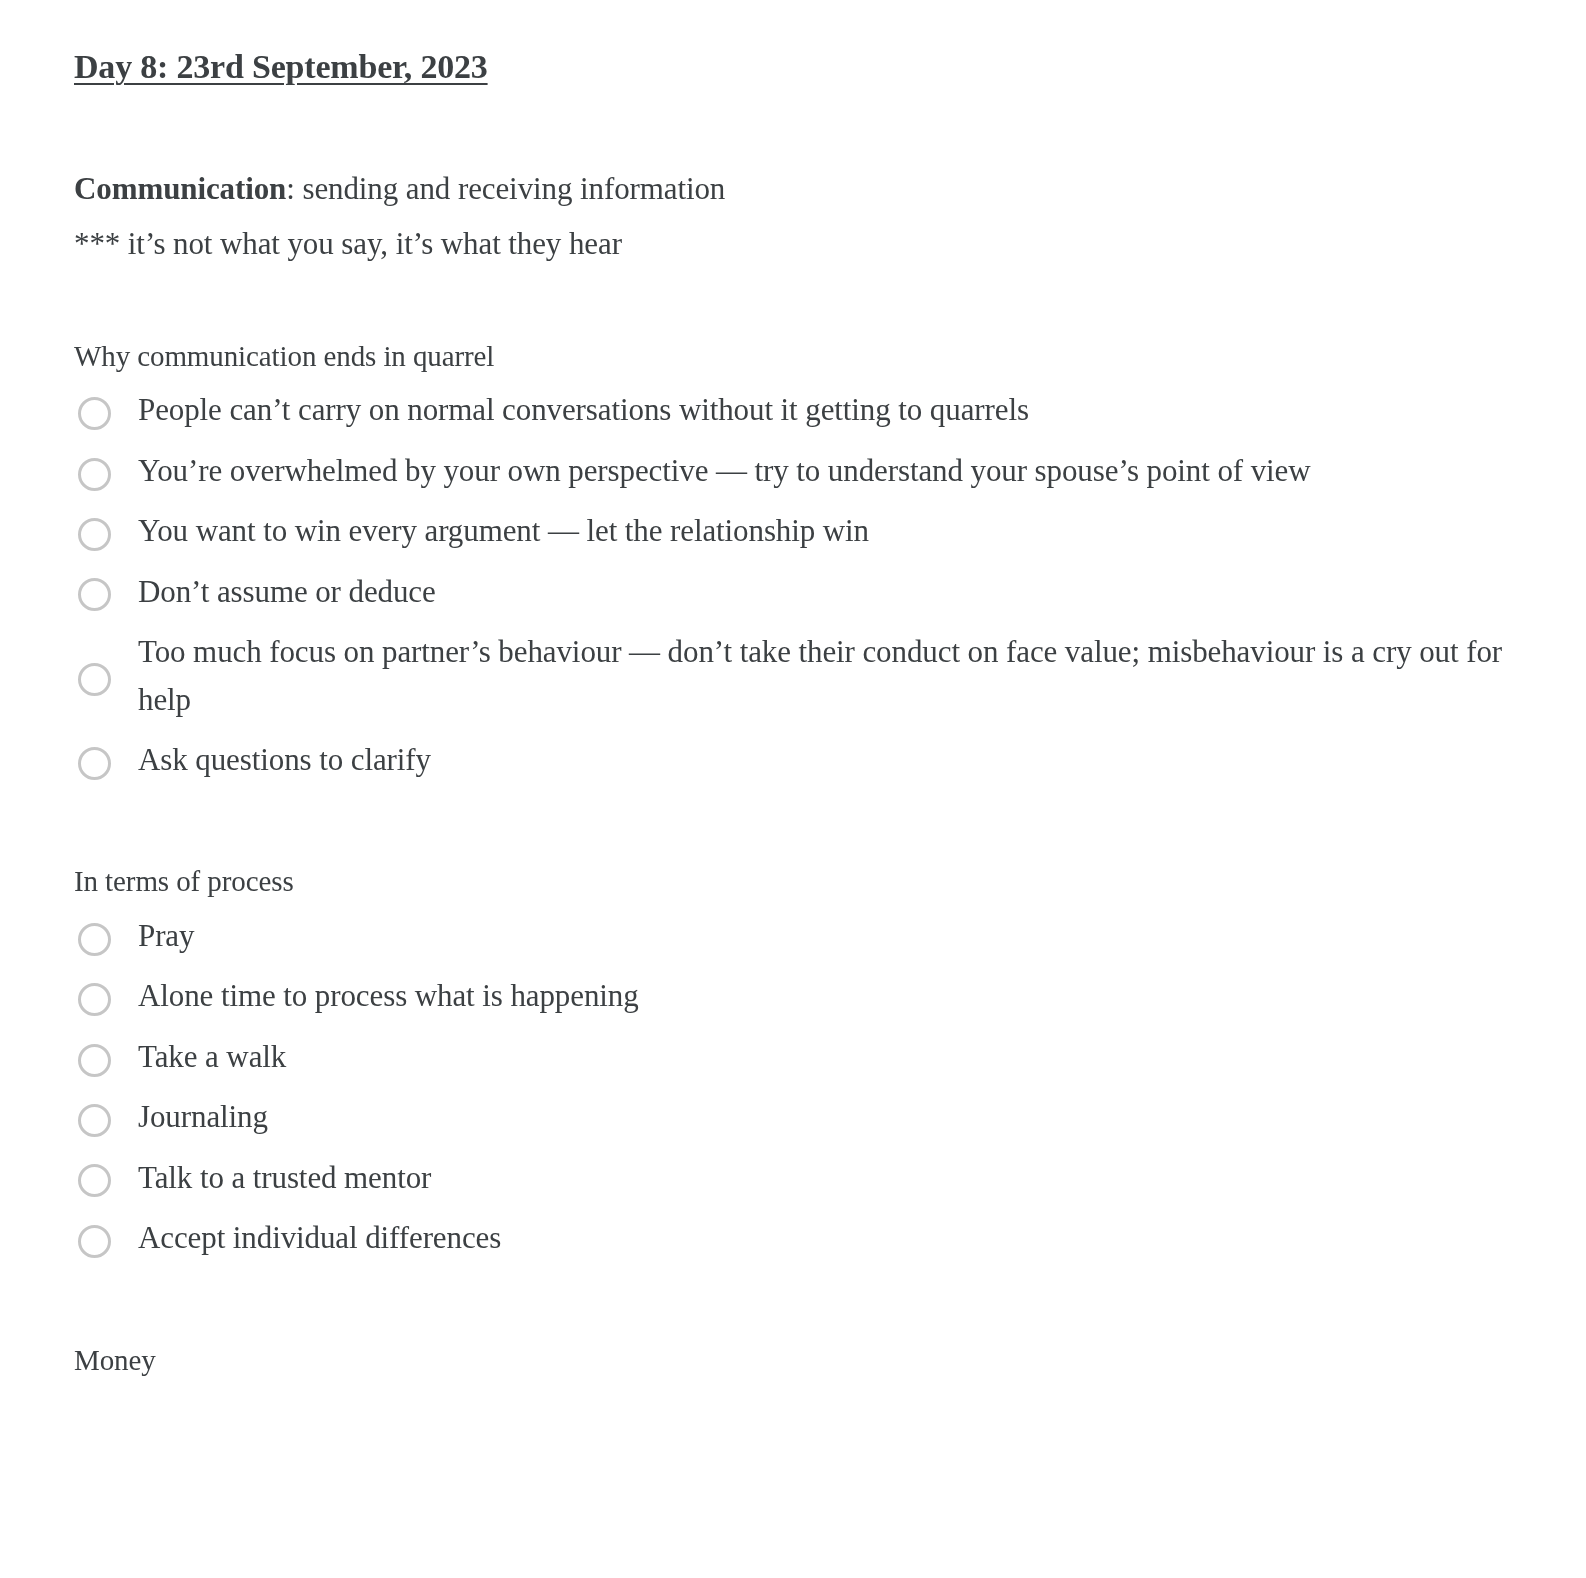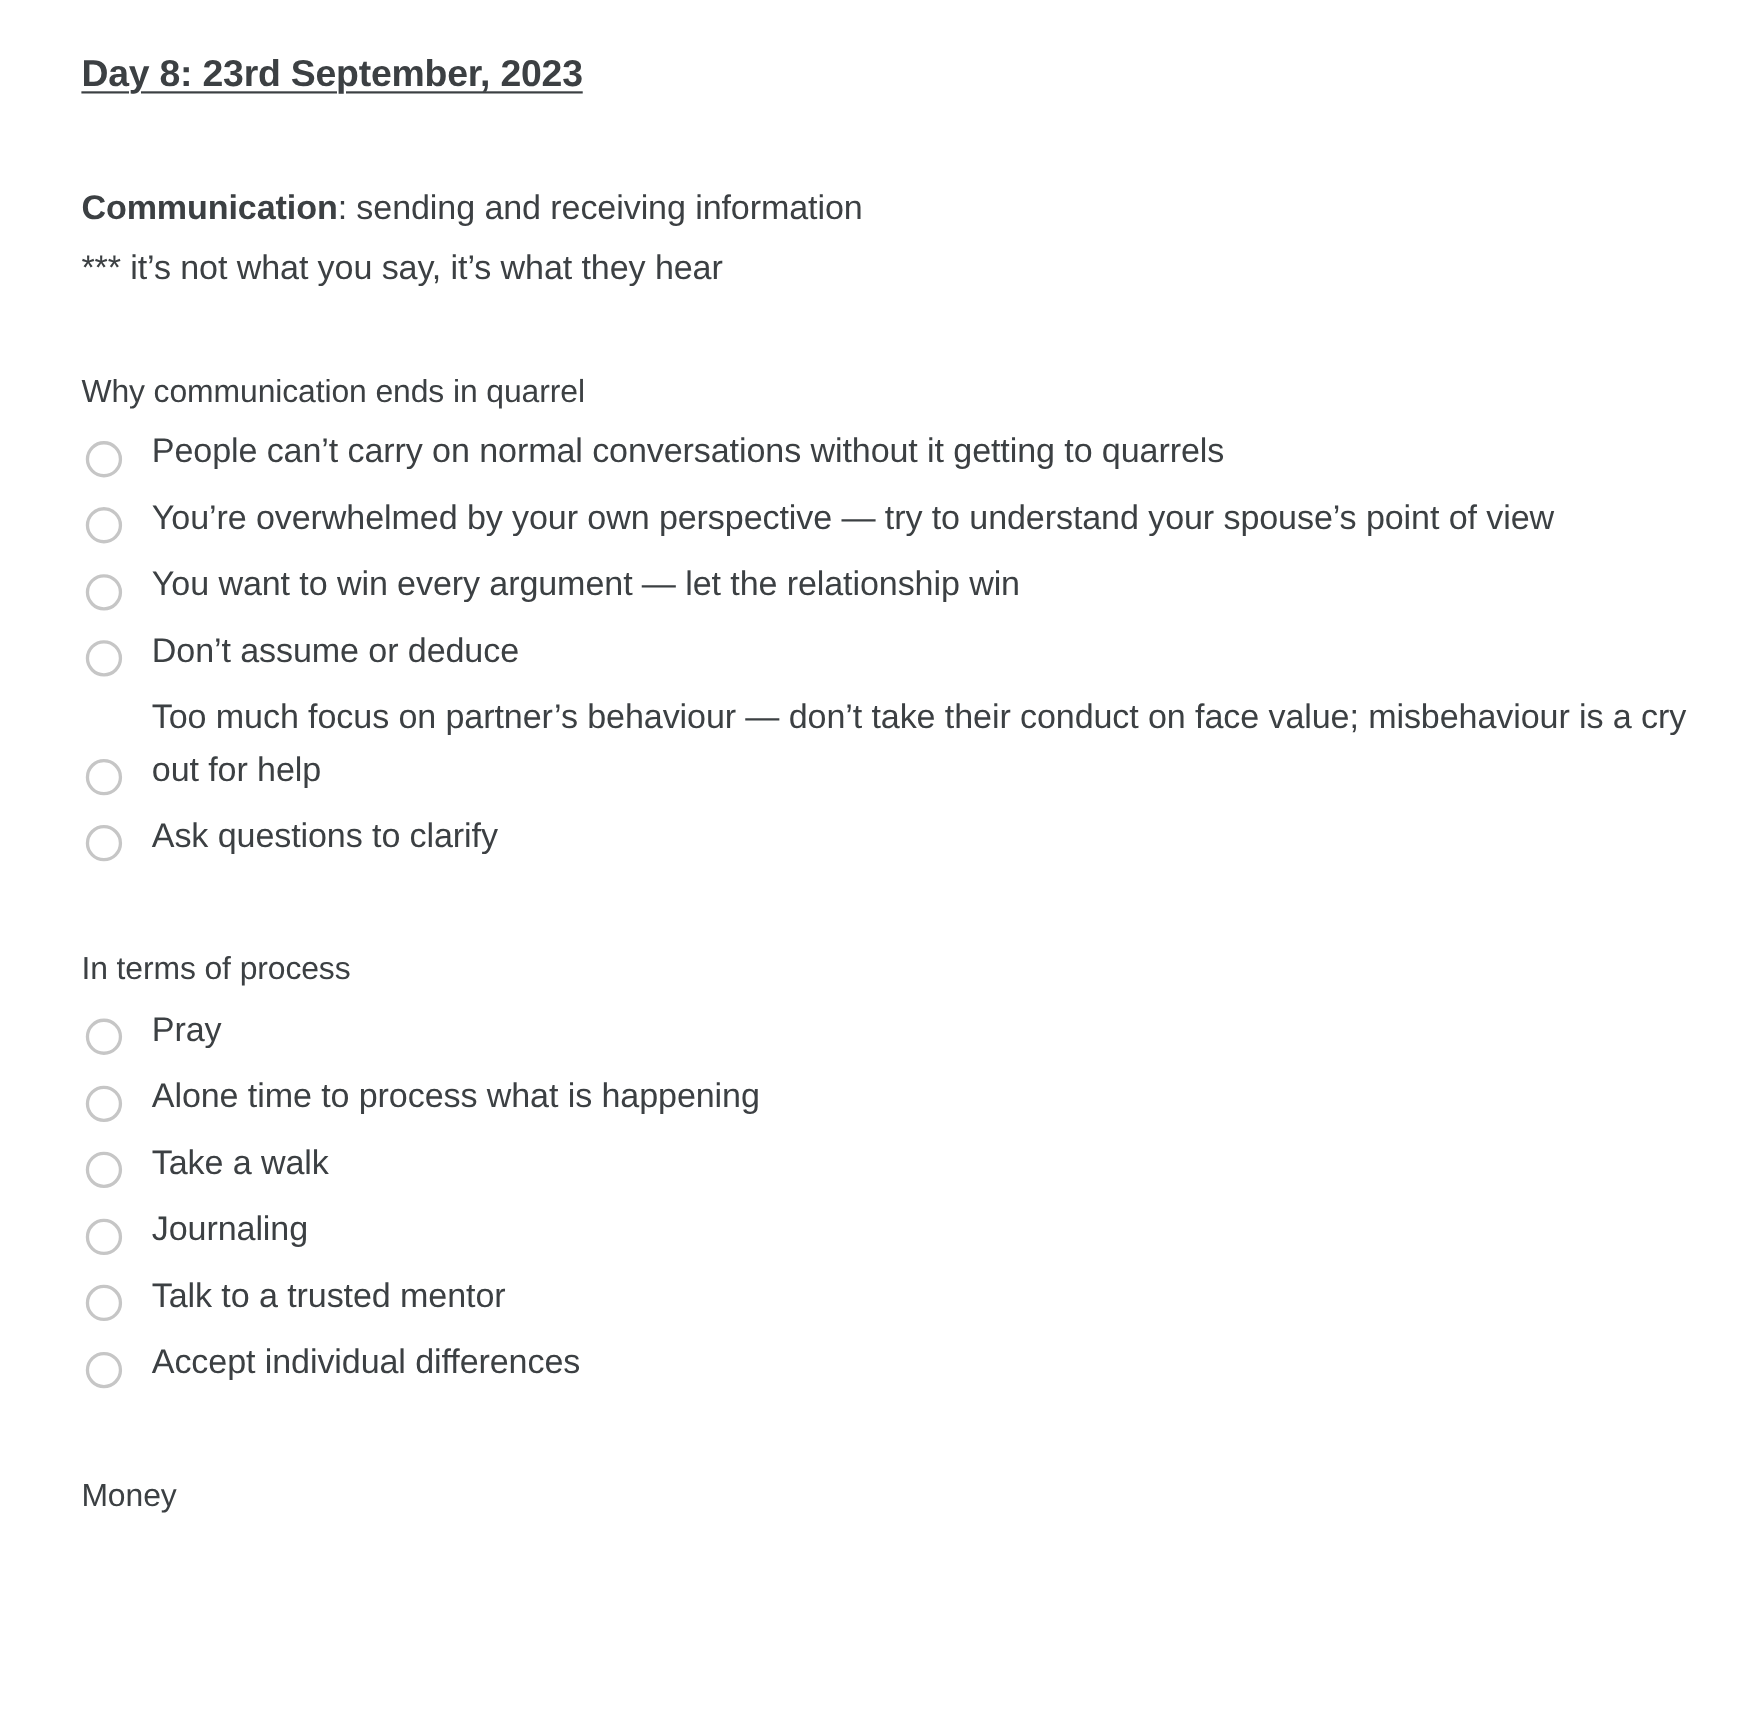--- a/index.html
+++ b/index.html
@@ -12,20 +12,21 @@
     height: 1578px;
     font-family: "Liberation Sans", sans-serif;
     color: #3c4043;
     overflow: hidden;
   }
   .page {
     padding: 46px 40px 0 74px;
     box-sizing: border-box;
     width: 1586px;
     height: 1578px;
+    font-family: Liberation Serif, serif;
   }
 
   .doc-title {
     font-size: 34px;
     font-weight: bold;
     line-height: 1.25;
     text-decoration: underline;
     text-underline-offset: 5px;
     text-decoration-thickness: 2px;
     color: #3c4043;
@@ -53,21 +54,21 @@
     letter-spacing: -0.1px;
   }
 
   .check-list {
     list-style: none;
     margin: 0;
     padding: 0;
   }
   .check-item {
     display: flex;
-    align-items: flex-end;
+    align-items: center;
     margin: 0 0 13px 0;
   }
   .check-circle {
     flex: 0 0 auto;
     width: 33px;
     height: 33px;
     border: 3px solid #c6c6c6;
     border-radius: 50%;
     background: #ffffff;
     margin: 7px 0 0 4px;

